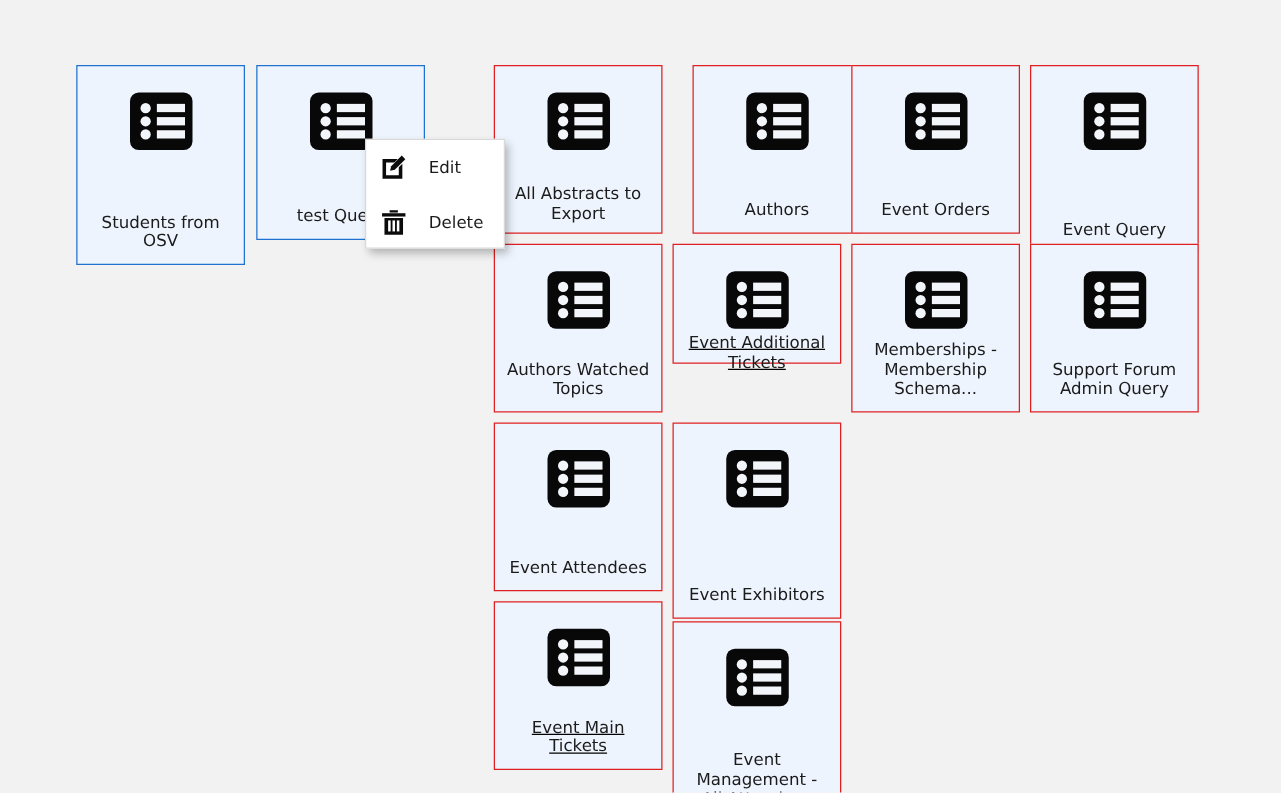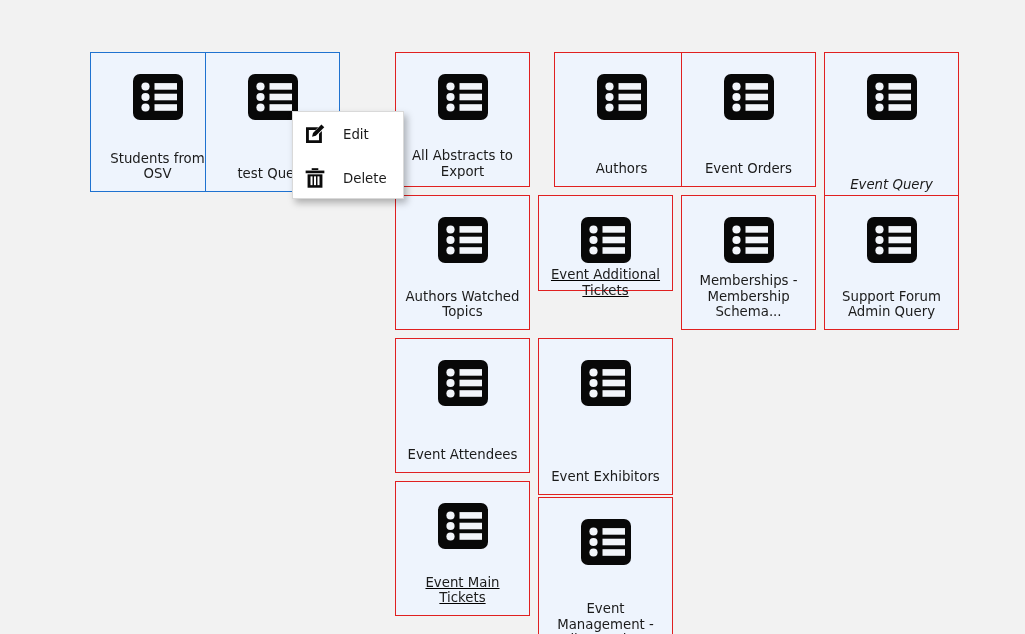--- a/index.html
+++ b/index.html
@@ -88,21 +88,21 @@
     margin-left: 17px;
     font-size: 13.3px;
     color: #1b1b1b;
   }
 </style>
 </head>
 <body>
 
 <div id="canvas">
 
-  <div class="card sel" style="left: 61px; top: 52px; width: 135px; height: 140px; margin-left: 29px;">
+  <div class="card sel" style="left: 61px; top: 52px; width: 135px; height: 160px;">
       <div class="card-icon"><svg viewBox="0 0 54 54" width="54" height="54" aria-hidden="true">
           <rect x="2" y="4" width="50" height="46" rx="7" ry="7" fill="#080808"></rect>
           <circle cx="14.5" cy="16.5" r="4.1" fill="#f2f5fa"></circle>
           <circle cx="14.5" cy="27.0" r="4.1" fill="#f2f5fa"></circle>
           <circle cx="14.5" cy="37.5" r="4.1" fill="#f2f5fa"></circle>
           <rect x="23.5" y="13.1" width="22.5" height="6.6" fill="#f2f5fa"></rect>
           <rect x="23.5" y="23.7" width="22.5" height="6.6" fill="#f2f5fa"></rect>
           <rect x="23.5" y="34.2" width="22.5" height="6.6" fill="#f2f5fa"></rect>
         </svg></div>
       <div class="card-label">Students from OSV</div>
@@ -149,21 +149,21 @@
           <rect x="2" y="4" width="50" height="46" rx="7" ry="7" fill="#080808"></rect>
           <circle cx="14.5" cy="16.5" r="4.1" fill="#f2f5fa"></circle>
           <circle cx="14.5" cy="27.0" r="4.1" fill="#f2f5fa"></circle>
           <circle cx="14.5" cy="37.5" r="4.1" fill="#f2f5fa"></circle>
           <rect x="23.5" y="13.1" width="22.5" height="6.6" fill="#f2f5fa"></rect>
           <rect x="23.5" y="23.7" width="22.5" height="6.6" fill="#f2f5fa"></rect>
           <rect x="23.5" y="34.2" width="22.5" height="6.6" fill="#f2f5fa"></rect>
         </svg></div>
       <div class="card-label">Event Orders</div>
     </div>
-    <div class="card" style="left: 824px; top: 52px; width: 135px; height: 151px; font-style: italic;">
+    <div class="card" style="left: 824px; top: 52px; width: 135px; height: 151px;">
       <div class="card-icon"><svg viewBox="0 0 54 54" width="54" height="54" aria-hidden="true">
           <rect x="2" y="4" width="50" height="46" rx="7" ry="7" fill="#080808"></rect>
           <circle cx="14.5" cy="16.5" r="4.1" fill="#f2f5fa"></circle>
           <circle cx="14.5" cy="27.0" r="4.1" fill="#f2f5fa"></circle>
           <circle cx="14.5" cy="37.5" r="4.1" fill="#f2f5fa"></circle>
           <rect x="23.5" y="13.1" width="22.5" height="6.6" fill="#f2f5fa"></rect>
           <rect x="23.5" y="23.7" width="22.5" height="6.6" fill="#f2f5fa"></rect>
           <rect x="23.5" y="34.2" width="22.5" height="6.6" fill="#f2f5fa"></rect>
         </svg></div>
       <div class="card-label">Event Query</div>

